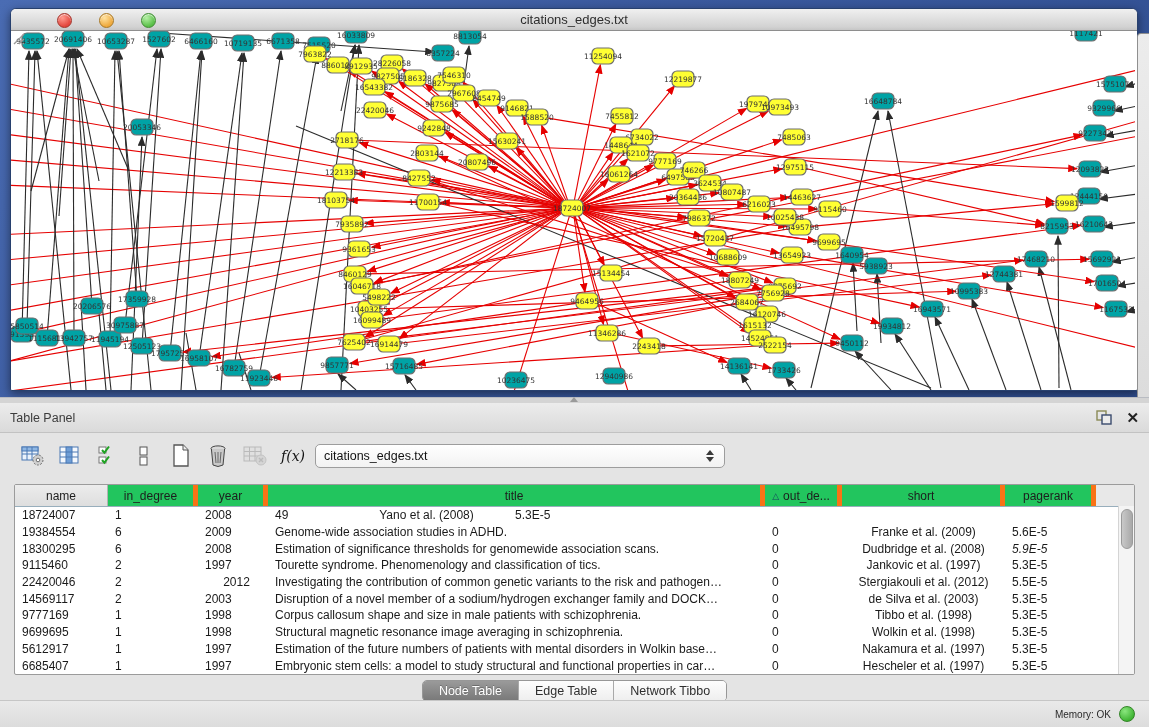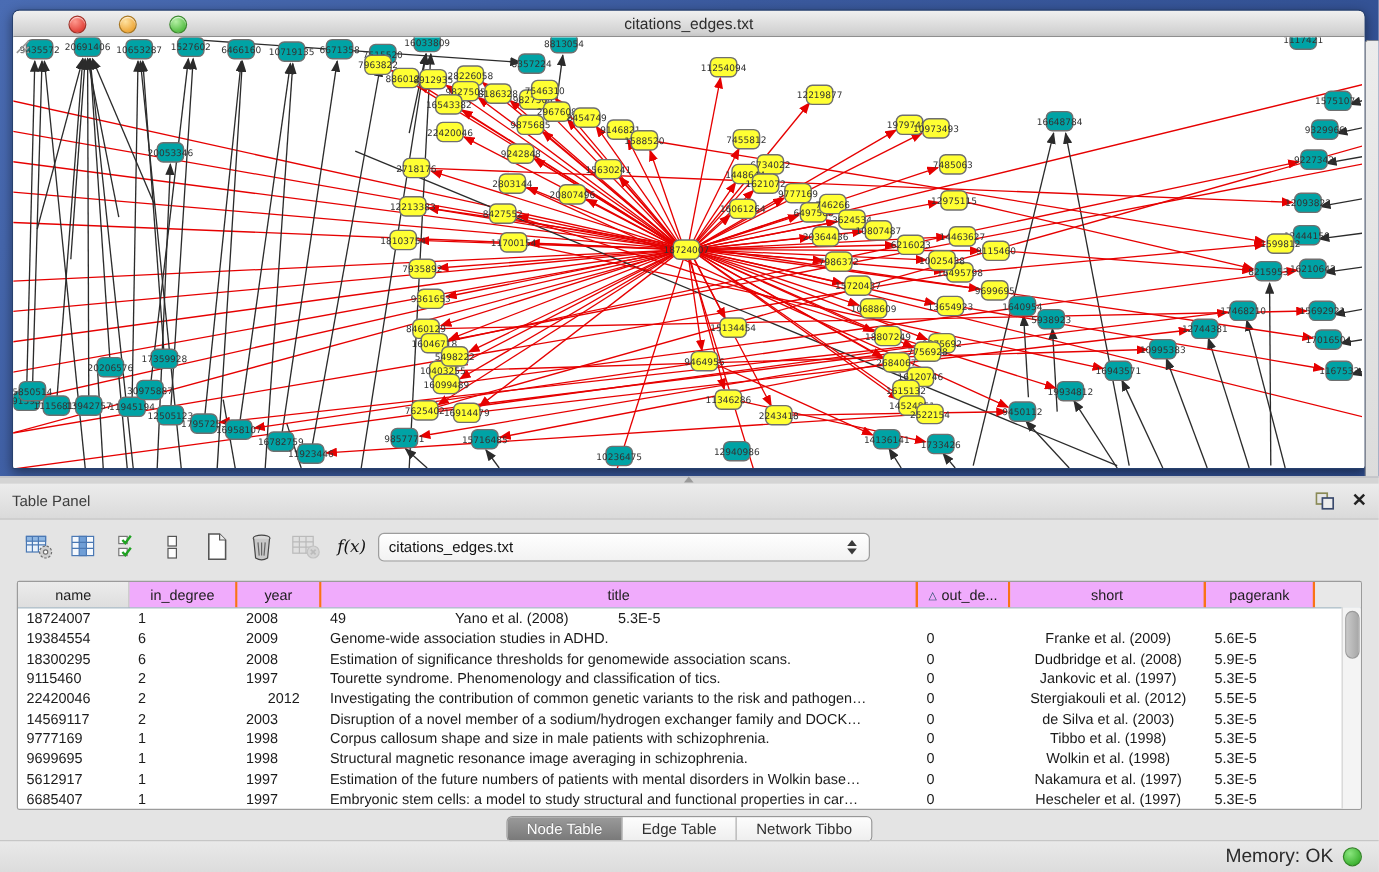--- a/index.html
+++ b/index.html
@@ -38,42 +38,42 @@
   .fx{font-family:"DejaVu Serif",serif;font-style:italic;font-size:14px;color:#111;margin:0 10px 0 4px;}
   .combo{width:392px;height:22px;background:linear-gradient(#ffffff,#f2f2f2);border:1px solid #9d9d9d;border-radius:5px;
          display:flex;align-items:center;padding:0 8px;position:relative;box-shadow:inset 0 1px 0 #fff;}
   .combo .cv{font-size:12.5px;color:#111;flex:1;}
   .combo .arrows{display:flex;flex-direction:column;gap:2px;margin-right:2px;}
   .combo .up{width:0;height:0;border-left:4px solid transparent;border-right:4px solid transparent;border-bottom:5px solid #3a3a3a;}
   .combo .dn{width:0;height:0;border-left:4px solid transparent;border-right:4px solid transparent;border-top:5px solid #3a3a3a;}
   .tablebox{position:absolute;left:14px;top:87px;width:1119px;height:189px;background:#fff;
             border:1px solid #9b9b9b;border-radius:2px;overflow:hidden;}
   .thead{display:flex;height:21px;border-bottom:1px solid #98aebc;}
-  .th{font-size:12px;color:#1d1d1d;background:#f0abfc;border-right:2px solid #f97316;
+  .th{font-size:12px;color:#1d1d1d;background:#22c55e;border-right:5px solid #f97316;
       display:flex;align-items:center;justify-content:center;box-sizing:border-box;gap:4px;}
   .th.gray{background:linear-gradient(#ececec,#dedede);border-right:1px solid #b3b3b3;}
   .th .tri{font-size:9px;color:#16475e;}
   .th.fill{background:#e8e8e8;border-right:none;flex:1;}
   .tbody{position:relative;}
   .trow{display:flex;height:16.7px;align-items:center;}
   .td{font-size:12px;color:#1a1a1a;white-space:nowrap;overflow:hidden;box-sizing:border-box;padding:0 0 0 7px;}
   .td.center{text-align:center;padding:0;}
   .scrollbar{position:absolute;right:0;top:21px;bottom:0;width:15px;background:#f4f4f4;border-left:1px solid #d4d4d4;}
   .thumb{position:absolute;left:2px;top:3px;width:10px;height:38px;border-radius:6px;
          background:linear-gradient(90deg,#c9c9c9,#a8a8a8);border:1px solid #9a9a9a;}
   .tabsrow{position:absolute;left:0;top:283px;width:100%;display:flex;justify-content:center;}
   .seg{display:flex;border:1px solid #979797;border-radius:5px;overflow:hidden;height:20px;
        box-shadow:0 1px 0 rgba(255,255,255,.8);}
   .seg .tab{font-size:12.5px;color:#2e2e2e;background:linear-gradient(#fdfdfd,#eeeeee);
        display:flex;align-items:center;justify-content:center;padding:0 16px;border-right:1px solid #a9a9a9;}
   .seg .tab:last-child{border-right:none;}
   .seg .tab.sel{background:linear-gradient(#9a9a9a,#787878);color:#fff;text-shadow:0 -1px 0 rgba(0,0,0,.25);}
   .statusbar{position:absolute;left:0;top:303px;width:100%;height:27px;background:linear-gradient(#e9e9e9,#dcdcdc);
              border-top:1px solid #c6c6c6;display:flex;align-items:center;justify-content:flex-end;padding-right:14px;box-sizing:border-box;gap:8px;}
-  .statusbar .mt{font-size:16px;color:#2b2b2b;}
+  .statusbar .mt{font-size:10px;color:#2b2b2b;}
   .led{width:14px;height:14px;border-radius:50%;background:radial-gradient(circle at 35% 30%,#8ae67e,#3db231 75%);
        border:1px solid #338527;}
 </style>
 </head>
 <body>
 
 <div class="desktop">
   <div class="gwin">
     <div class="gwin-title">
       <div class="lights">
@@ -648,21 +648,21 @@
           <div class="td center" style="width: 163px; flex: 0 0 163px;">Franke et al. (2009)</div>
           <div class="td" style="width: 91px; flex: 0 0 91px;">5.6E-5</div>
         </div>
         <div class="trow">
           <div class="td" style="width: 93px; flex: 0 0 93px;">18300295</div>
           <div class="td" style="width: 90px; flex: 0 0 90px;">6</div>
           <div class="td" style="width: 70px; flex: 0 0 70px;">2008</div>
           <div class="td" style="width: 497px; flex: 0 0 497px;">Estimation of significance thresholds for genomewide association scans.</div>
           <div class="td" style="width: 77px; flex: 0 0 77px;">0</div>
           <div class="td center" style="width: 163px; flex: 0 0 163px;">Dudbridge et al. (2008)</div>
-          <div class="td" style="width: 91px; flex: 0 0 91px;">5.9E-5</div>
+          <div class="td" style="width: 91px; flex: 0 0 91px; font-style: italic;">5.9E-5</div>
         </div>
         <div class="trow">
           <div class="td" style="width: 93px; flex: 0 0 93px;">9115460</div>
           <div class="td" style="width: 90px; flex: 0 0 90px;">2</div>
           <div class="td" style="width: 70px; flex: 0 0 70px;">1997</div>
           <div class="td" style="width: 497px; flex: 0 0 497px;">Tourette syndrome. Phenomenology and classification of tics.</div>
           <div class="td" style="width: 77px; flex: 0 0 77px;">0</div>
           <div class="td center" style="width: 163px; flex: 0 0 163px;">Jankovic et al. (1997)</div>
           <div class="td" style="width: 91px; flex: 0 0 91px;">5.3E-5</div>
         </div>

